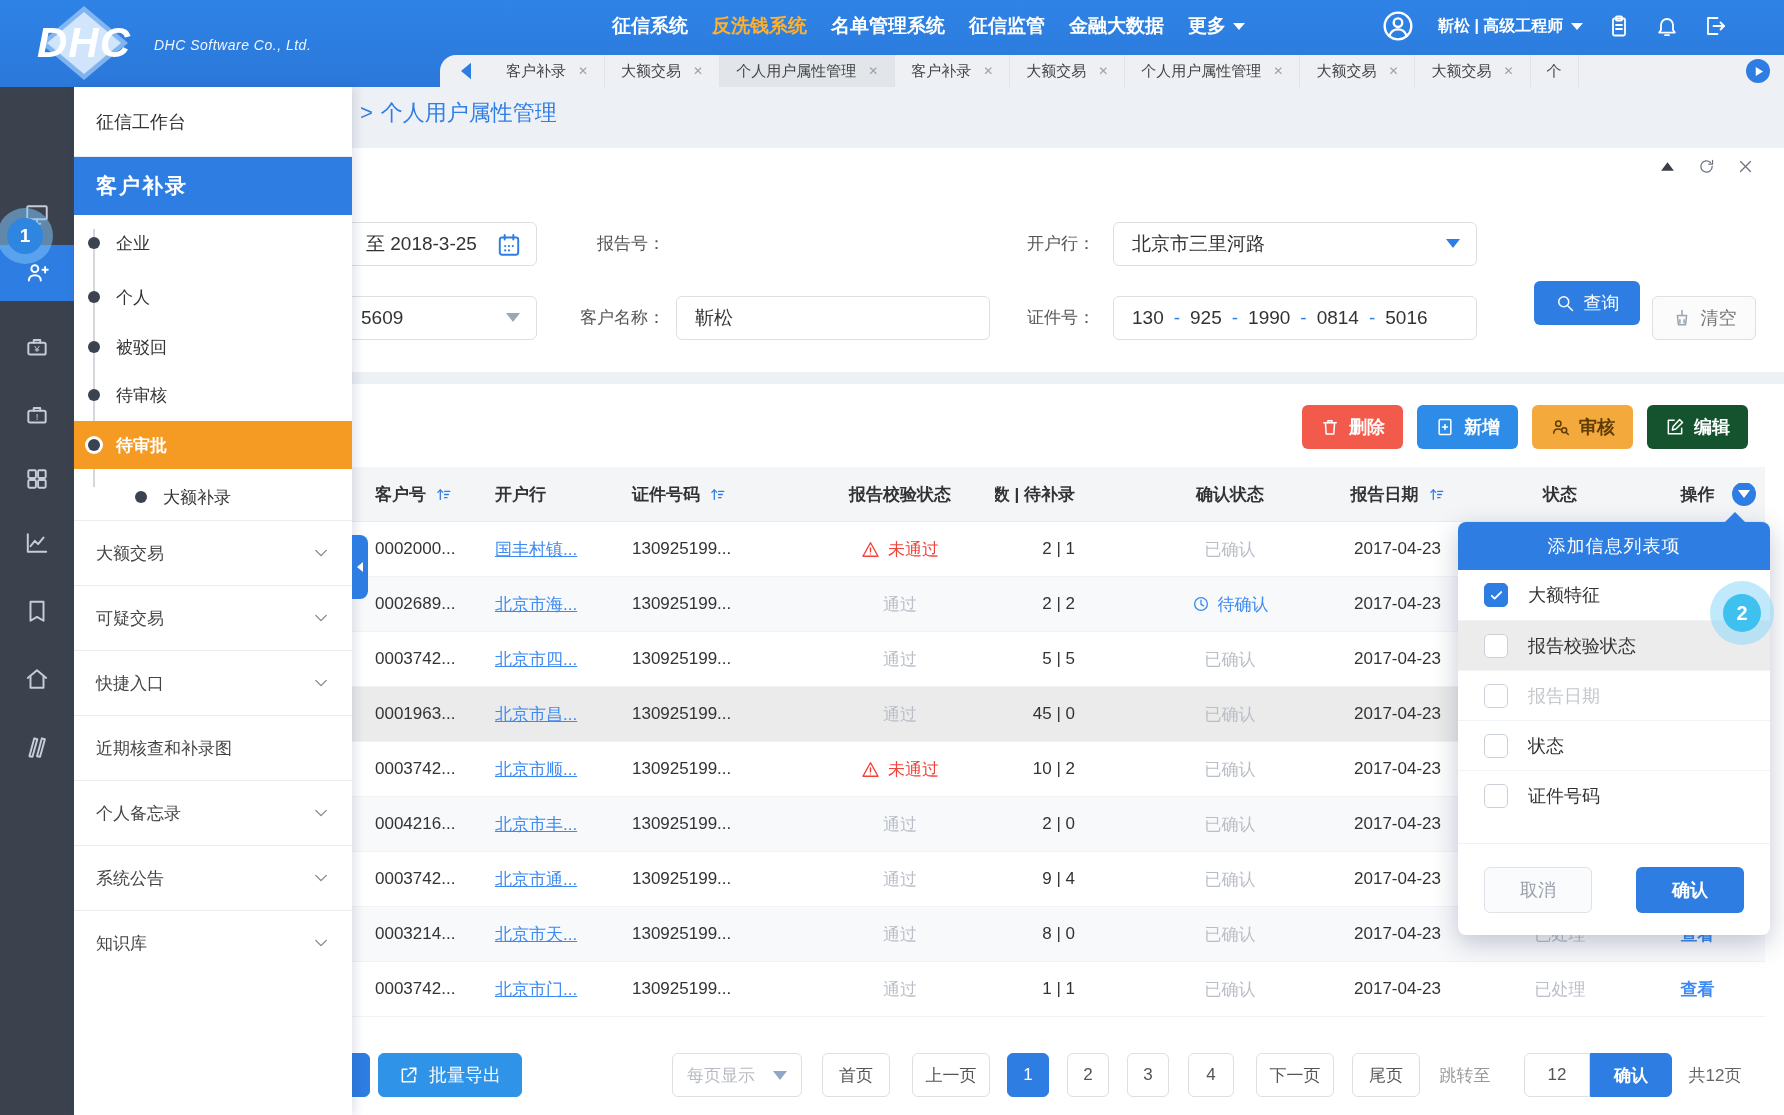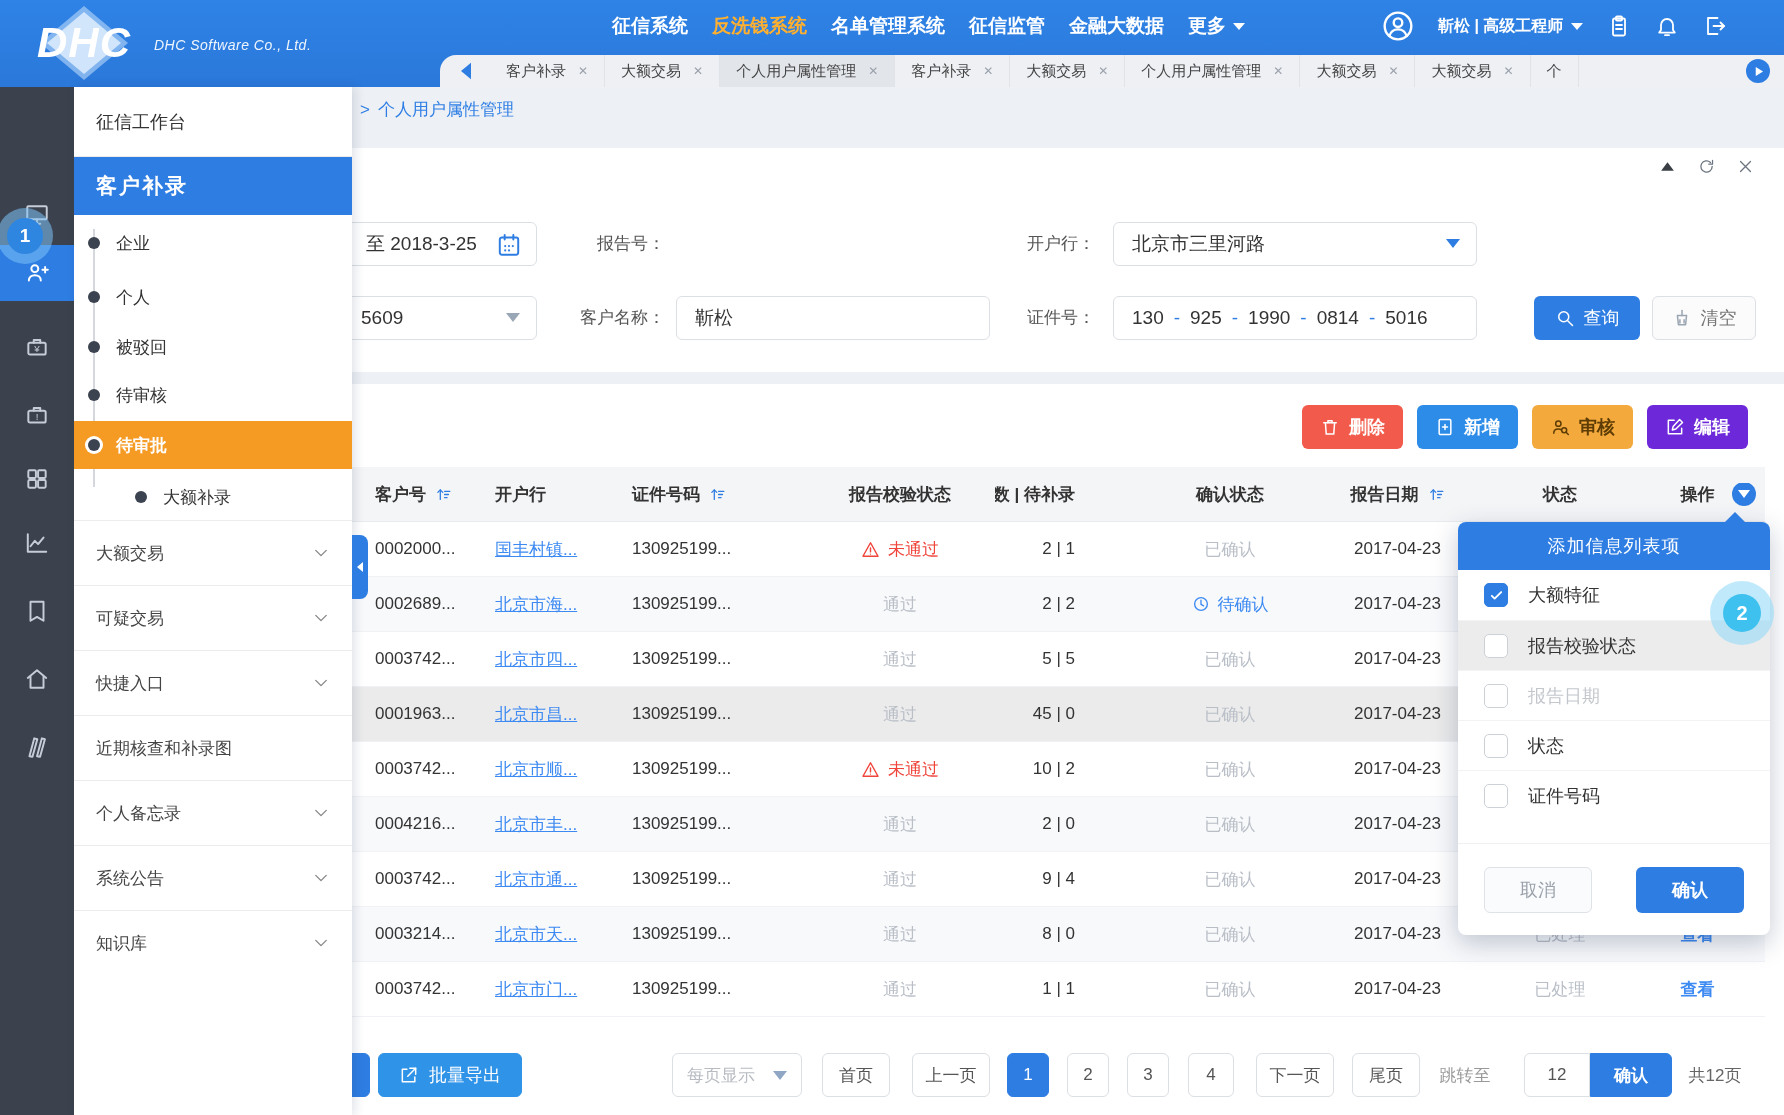--- a/index.html
+++ b/index.html
@@ -67,21 +67,21 @@
   .menu-sub.active { background:#f59a23; color:#fff; font-weight:bold; }
   .menu-sub.active .dot { background:#3c4350; box-shadow:0 0 0 3px #fff; }
   .menu-section { position:absolute; left:0; width:100%; height:65px; display:flex; align-items:center;
     justify-content:space-between; padding:0 22px; font-size:17px; color:#444; border-top:1px solid #ececec; cursor:pointer; }
   .menu-section .chev { width:18px; height:18px; color:#888; }
   .menu-handle { position:absolute; left:352px; top:535px; width:16px; height:64px; background:#2e7de2;
     border-radius:0 8px 8px 0; display:flex; align-items:center; justify-content:center; color:#fff; z-index:21; cursor:pointer; }
   .menu-handle svg { width:12px; height:12px; }
 
   
-  .breadcrumb { position:absolute; left:360px; top:98px; font-size:17px; color:#2e7ee5; z-index:5; }
+  .breadcrumb { position:absolute; left:360px; top:98px; font-size:22px; color:#2e7ee5; z-index:5; }
   .breadcrumb .sep { margin-right:8px; }
 
   .form-card { position:absolute; left:74px; top:148px; width:1710px; height:224px; background:#fff; z-index:5; }
   .panel-controls { position:absolute; right:30px; top:10px; display:flex; gap:22px; align-items:center; }
   .panel-controls .pc { width:17px; height:17px; color:#6b7480; cursor:pointer; }
   .pc.collapse { color:#3a3f46; }
 
   .f-label { position:absolute; font-size:17px; color:#555; line-height:44px; text-align:right; }
   .f-box { position:absolute; height:44px; border:1px solid #dcdfe4; border-radius:6px; background:#fff;
     display:flex; align-items:center; font-size:19px; color:#333; }
@@ -471,21 +471,21 @@
       <span class="f-caret gray"></span>
     </div>
     <div class="f-label" style="left:486px; top:148px; width:105px;">客户名称：</div>
     <div class="f-box" style="left:602px; top:148px; width:314px; padding-left:18px;">
       <span>靳松</span>
     </div>
     <div class="f-label" style="left:891px; top:148px; width:130px;">证件号：</div>
     <div class="f-box" style="left:1039px; top:148px; width:364px; padding-left:18px;">
       <span id="id-segments"><span class="id-seg">130</span><span class="id-dash">-</span><span class="id-seg">925</span><span class="id-dash">-</span><span class="id-seg">1990</span><span class="id-dash">-</span><span class="id-seg">0814</span><span class="id-dash">-</span><span class="id-seg">5016</span></span>
     </div>
-    <button class="btn search-btn" style="top:148px;">
+    <button class="btn search-btn" style="top:133px;">
       <span style="width:20px;height:20px;display:inline-flex;">
           <svg viewBox="0 0 24 24" width="100%" height="100%" fill="none" stroke="currentColor" stroke-width="1.8" stroke-linecap="round" stroke-linejoin="round">
             <circle cx="10.5" cy="10.5" r="6"></circle>
             <path d="M15.5 15.5L21 21"></path>
           </svg>
         </span>
       <span>查询</span>
     </button>
     <button class="btn clear-btn" style="top:148px;">
       <span style="width:20px;height:20px;display:inline-flex;">
@@ -524,21 +524,21 @@
           <span style="display: inline-flex; width: 20px; height: 20px;">
             <svg viewBox="0 0 24 24" width="100%" height="100%" fill="none" stroke="currentColor" stroke-width="1.8" stroke-linecap="round" stroke-linejoin="round">
               <circle cx="10" cy="8" r="3.2"></circle>
               <path d="M4.5 19.5c0-3.2 2.4-5 5.5-5 1.4 0 2.7.3 3.7 1"></path>
               <circle cx="17" cy="16" r="3"></circle>
               <path d="M19.3 18.3L22 21"></path>
             </svg>
           </span>
           <span>审核</span>
         </button>
-        <button class="btn tool-btn" style="background: #6d28d9;">
+        <button class="btn tool-btn" style="background: #14532d;">
           <span style="display: inline-flex; width: 20px; height: 20px;">
             <svg viewBox="0 0 24 24" width="100%" height="100%" fill="none" stroke="currentColor" stroke-width="1.8" stroke-linecap="round" stroke-linejoin="round">
               <path d="M20 13.5V20H4V4h7"></path>
               <path d="M17.5 3l3.5 3.5L13 14.5l-4.2 1 1-4.2z"></path>
             </svg>
           </span>
           <span>编辑</span>
         </button>
       </div>
     <div class="tbl" id="tbl">

